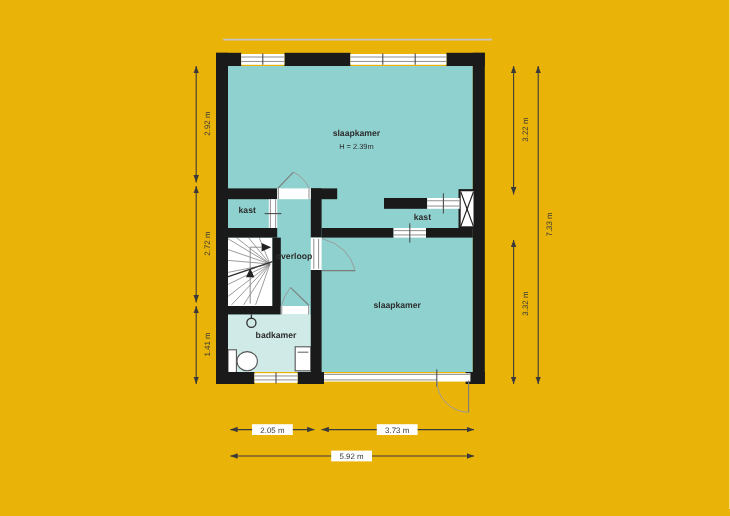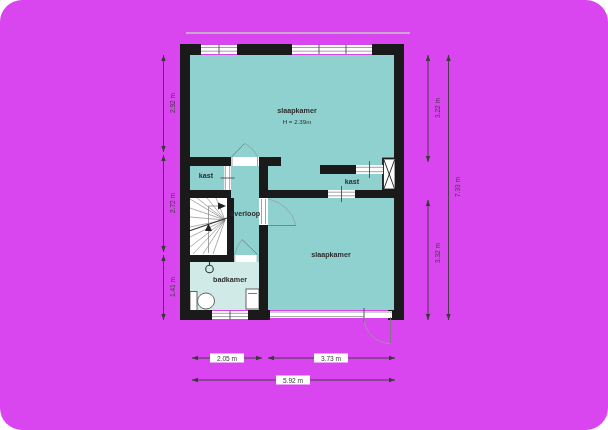--- a/index.html
+++ b/index.html
@@ -1,17 +1,17 @@
 <!DOCTYPE html>
 <html style="--room_fill: #8ed1ce; --bathroom_fill: #cfeae7; --wall: #1a1a1a; --dim: #3a3a3a;"><head>
 <meta charset="utf-8">
 <style>
   html,body{margin:0;padding:0;background:#ffffff;}
-  #canvas{position:relative;width:608px;height:430px;background:#d946ef;overflow:hidden;
-          font-family:"Liberation Sans", sans-serif;border-radius:22px;}
+  #canvas{position:relative;width:608px;height:430px;background:#eab308;overflow:hidden;
+          font-family:"Liberation Sans", sans-serif;}
   svg{position:absolute;left:0;top:0;}
   .room-fill{fill:var(--room_fill,#8ed1ce);}
   .bath-fill{fill:var(--bathroom_fill,#cfeae7);}
   .wall{fill:var(--wall,#1a1a1a);}
   .dim-line{stroke:var(--dim,#3a3a3a);stroke-width:0.9;}
   .dim-t{font-size:6.6px;fill:var(--dim,#3a3a3a);text-anchor:middle;}
   .room-t{font-size:7.2px;font-weight:bold;fill:#2e2e2e;text-anchor:middle;}
   .sub-t{font-size:6.2px;font-weight:normal;fill:#2e2e2e;text-anchor:middle;}
   .frame{stroke:#8a8a8a;stroke-width:0.8;fill:none;}
   .tick{stroke:#4a4a4a;stroke-width:0.9;fill:none;}

